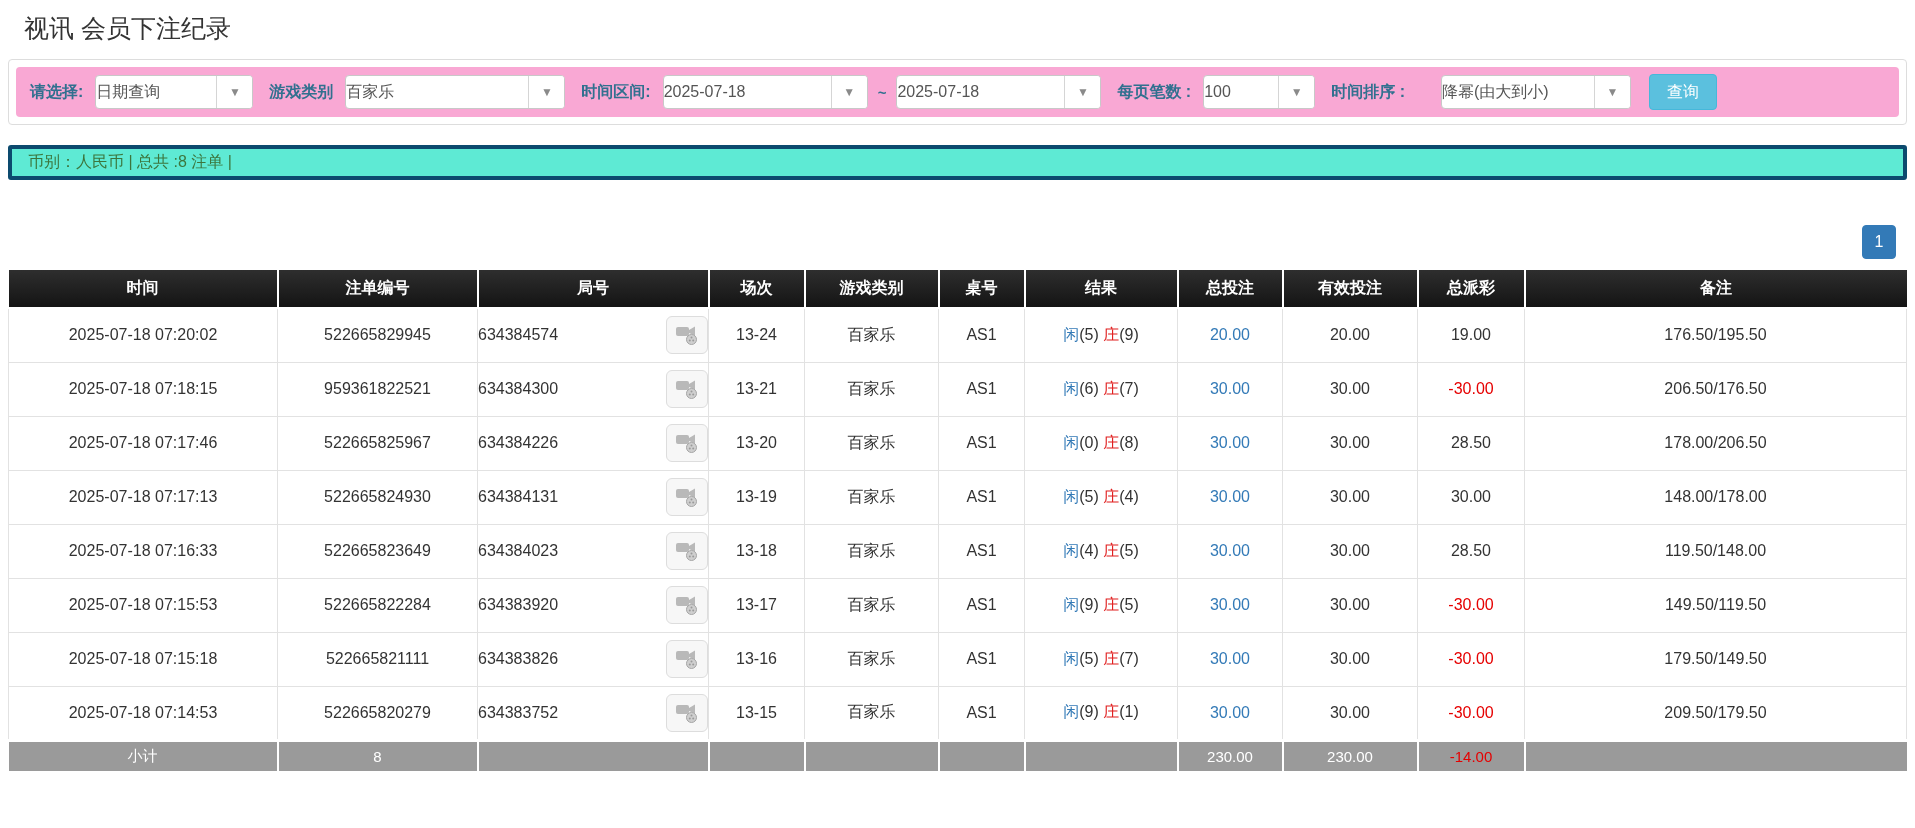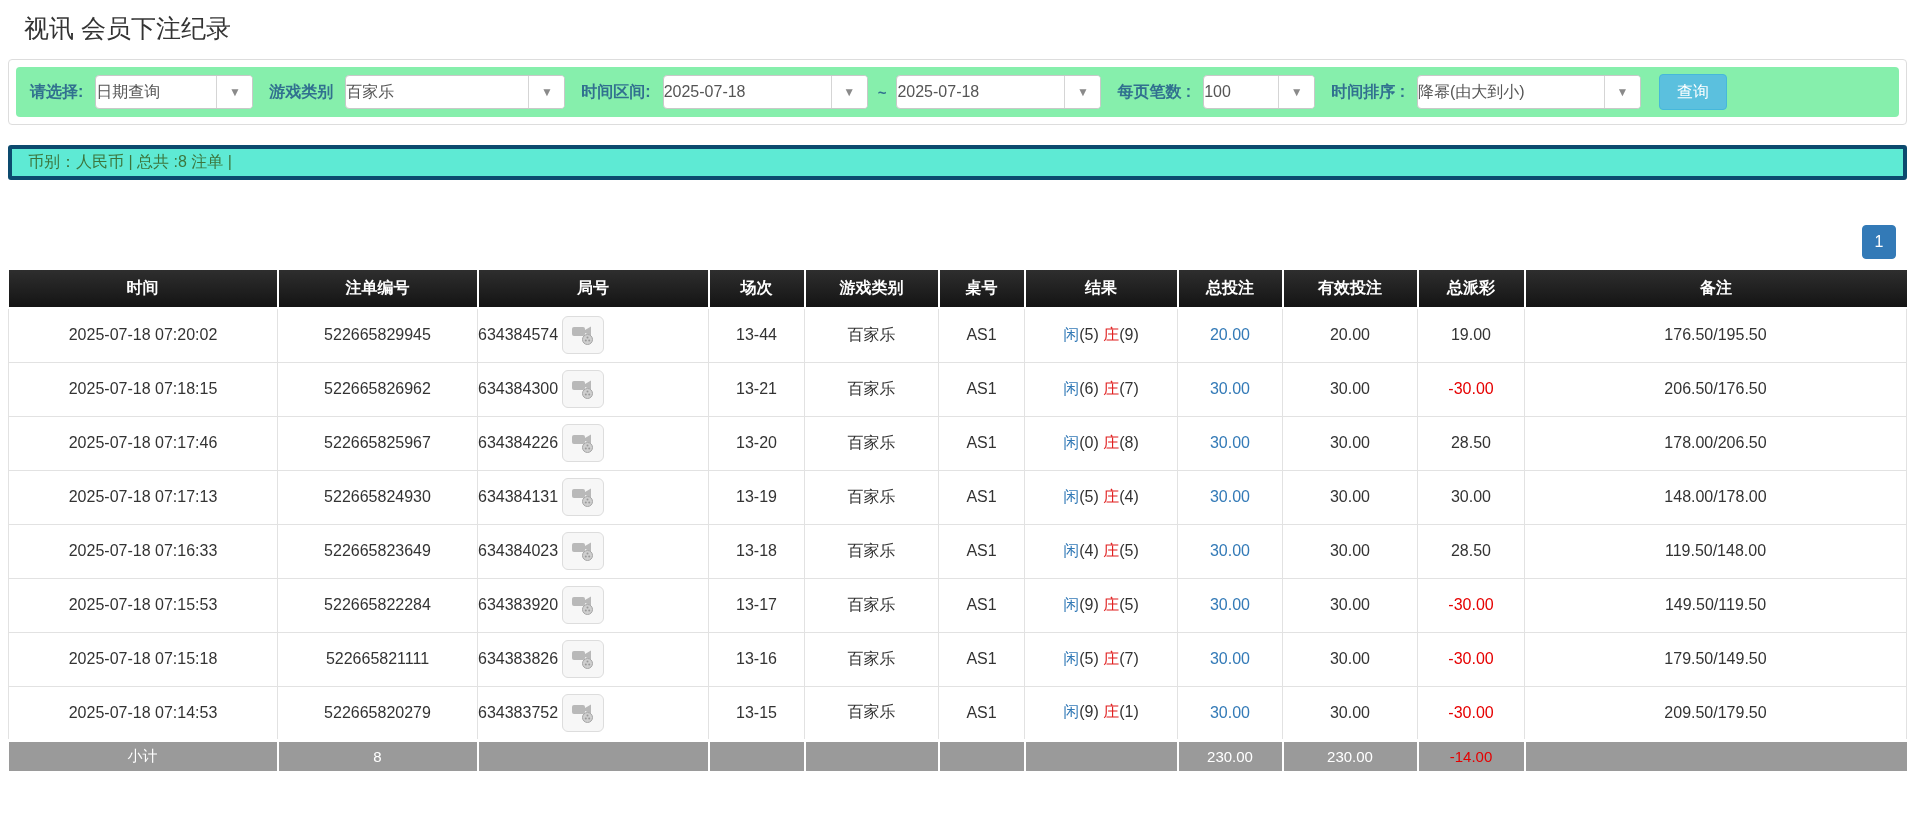--- a/index.html
+++ b/index.html
@@ -3,31 +3,31 @@
 <meta charset="utf-8">
 <style>
   * { box-sizing: border-box; margin: 0; padding: 0; }
   html, body { width: 1915px; height: 828px; overflow: hidden; background: #fff;
     font-family: "Liberation Sans", "DejaVu Sans", sans-serif; color: #333; }
 
   .page-title { font-size: 25px; font-weight: 400; color: #333; margin: 12px 0 14px 24px; }
 
   
   .filter-panel { margin: 0 8px; border: 1px solid #ddd; border-radius: 4px; padding: 7px; background: #fff; }
-  .filter-bar { background: #86efac; border-radius: 4px; padding: 7px 12px; display: flex; align-items: center; gap: 8px; }
+  .filter-bar { background: #f9a8d4; border-radius: 4px; padding: 7px 12px; display: flex; align-items: center; gap: 8px; }
   .f-label { color: #31708f; font-weight: bold; font-size: 16px; white-space: nowrap; margin: 0 4px 0 8px; }
   .f-label:first-child { margin-left: 2px; }
   .tilde { color: #31708f; font-weight: bold; font-size: 15px; margin: 0 2px; }
   .sel { display: flex; align-items: stretch; height: 34px; background: #fff; border: 1px solid #c8c8c8;
          border-radius: 4px; cursor: pointer; overflow: hidden; }
   .sel .txt { padding: 0 0; line-height: 32px; font-size: 16px; color: #555; flex: 1; white-space: nowrap; overflow: hidden; }
   .sel .caret { width: 36px; border-left: 1px solid #d5d5d5; display: flex; align-items: center; justify-content: center;
                 color: #8a8a8a; font-size: 12px; background: #fff; }
   .w-query { width: 158px; } .w-game { width: 220px; } .w-date { width: 205px; }
-  .w-size { width: 112px; } .w-sort { width: 224px; }
+  .w-size { width: 112px; } .w-sort { width: 190px; margin-left: 24px; }
   .btn-search { margin-left: 10px; background: #5bc0de; color: #fff; border: 1px solid #46b8da; border-radius: 4px;
                 font-size: 16px; padding: 0 17px; height: 36px; cursor: pointer; }
 
   
   .info-bar { margin: 20px 8px 0; background: #5eead4; border: 4px solid #0c4a6e; border-radius: 3px;
               height: 35px; display: flex; align-items: center; justify-content: space-between; padding: 0 16px; }
   .info-left { color: #3c763d; font-size: 16px; }
   .info-right { color: #e60000; font-size: 16px; }
 
   
@@ -39,21 +39,21 @@
   .table-wrap { margin: 11px 8px 16px; }
   table { width: 100%; border-collapse: collapse; table-layout: fixed; font-size: 16px; }
   thead th { background: linear-gradient(#2e2e2e, #141414); color: #fff; font-weight: bold; height: 38px;
              border-right: 2px solid #fff; border-bottom: 2px solid #fff; }
   thead th:last-child { border-right: none; }
   tbody td { height: 54px; text-align: center; border: 1px solid #e2e2e2; color: #333; background: #fff; }
   .link-blue { color: #337ab7; cursor: pointer; }
   .res-player { color: #337ab7; } .res-banker { color: #e02020; }
   .res-num { color: #333; }
   .neg { color: #e60000 !important; }
-  .round-cell { display: flex; align-items: center; justify-content: flex-start; gap: 4px; }
+  .round-cell { display: flex; align-items: center; justify-content: space-between; gap: 4px; }
   .video-btn { width: 42px; height: 38px; background: #f7f7f7; border: 1px solid #ddd; border-radius: 6px;
                display: inline-flex; align-items: center; justify-content: center; cursor: pointer; }
   tfoot td { height: 31px; background: #9a9a9a; color: #fff; text-align: center;
              border-right: 2px solid #fff; border-top: 3px solid #fff; font-size: 15px; }
   tfoot td:last-child { border-right: none; }
 </style>
 </head>
 <body>
 
 <h1 class="page-title">视讯 会员下注纪录</h1>
@@ -149,36 +149,36 @@
             <rect x="1" y="3" width="13" height="9" rx="2" fill="#b9b9b9"></rect>
             <polygon points="14,6 20,2.5 20,11.5 14,9" fill="#b9b9b9"></polygon>
             <circle cx="16.5" cy="15.5" r="5" fill="#cfcfcf" stroke="#a5a5a5" stroke-width="1"></circle>
             <circle cx="16.5" cy="13.6" r="1" fill="#9a9a9a"></circle>
             <circle cx="14.8" cy="16.6" r="1" fill="#9a9a9a"></circle>
             <circle cx="18.2" cy="16.6" r="1" fill="#9a9a9a"></circle>
           </svg>
         </span>
       </span>
     </td>
-    <td>13-44</td>
+    <td>13-24</td>
     <td>百家乐</td>
     <td>AS1</td>
     <td>
       <span class="res-player">闲</span><span class="res-num">(5)</span>
       <span class="res-banker">庄</span><span class="res-num">(9)</span>
     </td>
     <td><span class="link-blue">20.00</span></td>
     <td>20.00</td>
     <td>19.00</td>
     <td>176.50/195.50</td>
   </tr>
 
   <tr>
     <td>2025-07-18 07:18:15</td>
-    <td>522665826962</td>
+    <td>959361822521</td>
     <td>
       <span class="round-cell">
         <span>634384300</span>
         <span class="video-btn">
           <svg width="24" height="22" viewBox="0 0 24 22">
             <rect x="1" y="3" width="13" height="9" rx="2" fill="#b9b9b9"></rect>
             <polygon points="14,6 20,2.5 20,11.5 14,9" fill="#b9b9b9"></polygon>
             <circle cx="16.5" cy="15.5" r="5" fill="#cfcfcf" stroke="#a5a5a5" stroke-width="1"></circle>
             <circle cx="16.5" cy="13.6" r="1" fill="#9a9a9a"></circle>
             <circle cx="14.8" cy="16.6" r="1" fill="#9a9a9a"></circle>

